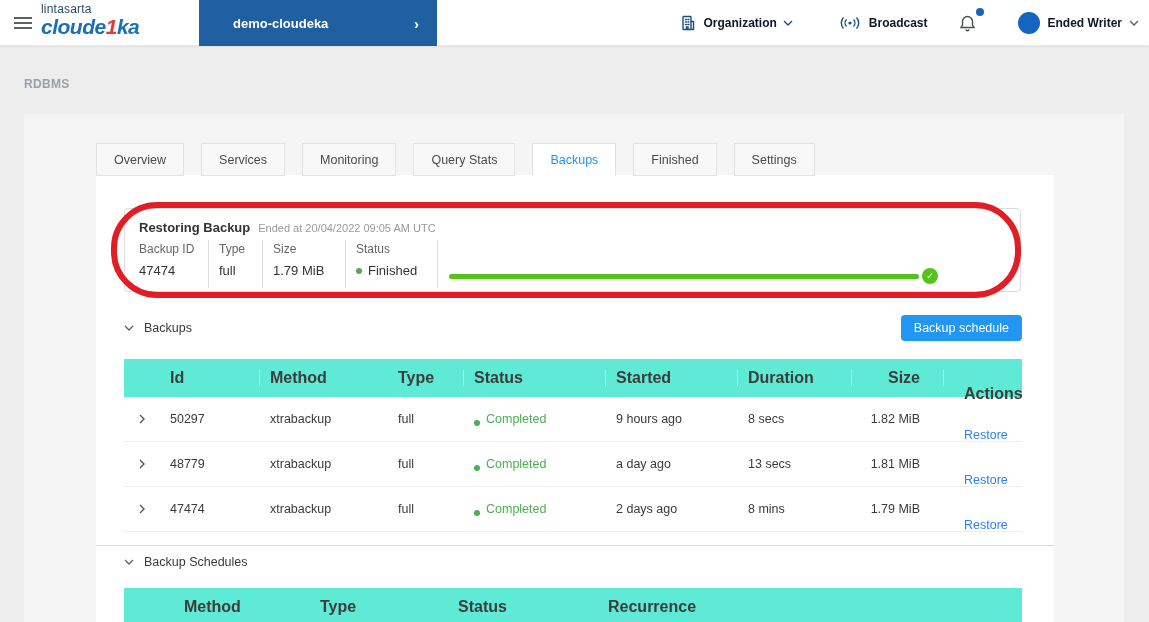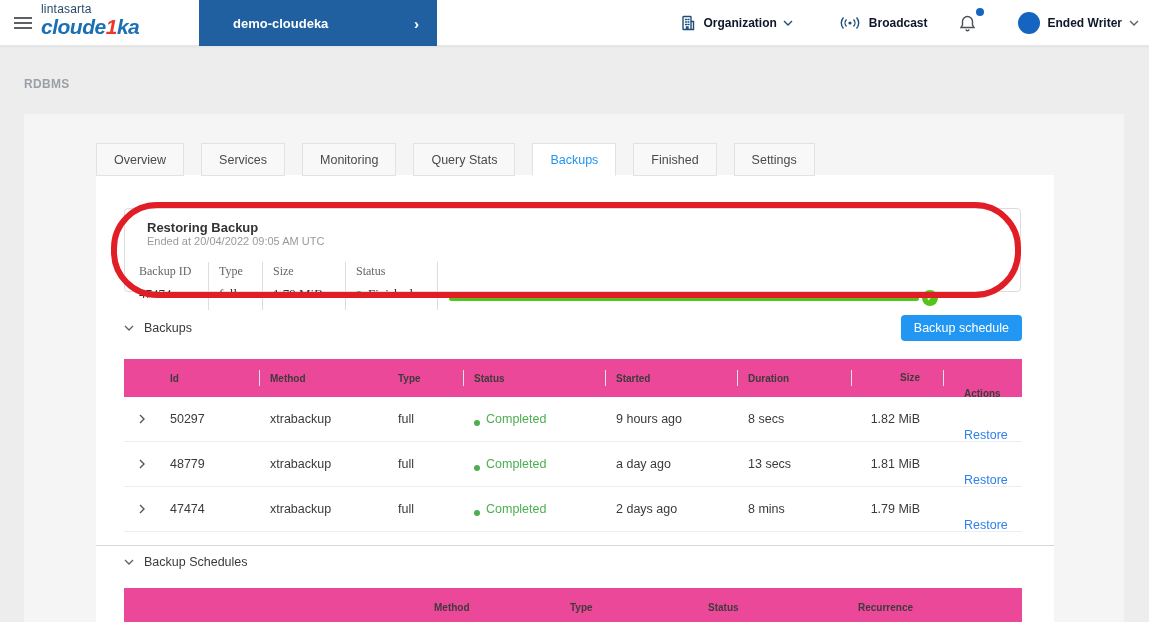--- a/index.html
+++ b/index.html
@@ -43,24 +43,24 @@
   .tab { height:33px; padding:0 17px; display:flex; align-items:center; font-size:12.5px; color:#4a4a4a;
          background:#f8f8f8; border:1px solid #e2e2e2; cursor:pointer; white-space:nowrap; }
   .tab.active { background:#fff; color:#2196f3; border-bottom-color:#fff; }
 
   
   .content { position:absolute; left:72px; top:61px; width:958px; height:447px; background:#fff; z-index:1; }
 
   
   .restore-box { position:absolute; left:28px; top:33px; width:897px; height:84px;
                  border:1px solid #dcdcdc; border-radius:4px; background:#fff; padding-top:11px; }
-  .rb-titlerow { display:flex; align-items:baseline; padding-left:14px;flex-direction:column; }
+  .rb-titlerow { display:flex; align-items:baseline; padding-left:14px; }
   .rb-title { font-size:13px; font-weight:bold; color:#333; }
   .rb-sub { font-size:11px; color:#9a9a9a; margin-left:8px; }
-  .rb-fields { display:flex; margin-top:15px; height:48px;font-family:Liberation Serif, serif; }
+  .rb-fields { display:flex; margin-top:5px; height:48px; }
   .rb-field { padding-top:2px; }
   .rb-field .lbl { font-size:12px; color:#666; }
   .rb-field .val { font-size:13px; color:#333; margin-top:7px; }
   .bdr { border-right:1px solid #ddd; }
   .f1 { width:84px; padding-left:14px; }
   .f2 { width:54px; padding-left:10px; }
   .f3 { width:83px; padding-left:10px; }
   .f4 { width:92px; padding-left:10px; }
   .f5 { flex:1; padding-left:11px; position:relative; }
   .status-val { color:#4caf50; display:flex; align-items:center; }
@@ -77,21 +77,21 @@
   .section-head { position:absolute; left:28px; display:flex; align-items:center; color:#3a3a3a; font-size:12.5px; }
   .sh-chev { margin-right:10px; display:flex; }
   .backups-head { top:140px; width:898px; }
   .schedules-head { top:380px; }
   .btn-primary { margin-left:auto; height:26px; padding:0 13px; background:#2196f3; color:#fff; border:none;
                  border-radius:4px; font-size:12.5px; font-family:inherit; cursor:pointer;text-align:right; }
 
   
   .table { position:absolute; left:28px; width:898px; font-size:12.5px; color:#3a3a3a; }
   .backups-table { top:184px; }
-  .thead { display:flex; align-items:center; height:38px; background:#ec4899; font-weight:bold; font-size:10px; color:#3c3c3c;justify-content:flex-end; }
+  .thead { display:flex; align-items:center; height:38px; background:#5eead4; font-weight:bold; font-size:16px; color:#3c3c3c; }
   .trow { display:flex; align-items:center; height:45px; border-bottom:1px solid #ededed; background:#fff; }
   .c1{width:36px; display:flex; justify-content:center;} .c2{width:100px; padding-left:10px;}
   .c3{width:128px; padding-left:10px;} .c4{width:76px; padding-left:10px;} .c5{width:142px; padding-left:10px;align-items:flex-end;}
   .c6{width:132px; padding-left:10px;} .c7{width:114px; padding-left:10px;}
   .c8{width:92px; padding-right:24px; text-align:right;} .c9{width:78px; padding-left:20px;margin-top:31px;}
   .thead .hdiv { box-shadow:inset -1px 0 0 #e5e5e5; height:16px; display:flex; align-items:center; }
   .thead .c8.hdiv { display:block; line-height:16px; }
   .expander { cursor:pointer; display:flex; }
   .link { color:#2f80ed; cursor:pointer; }
 

